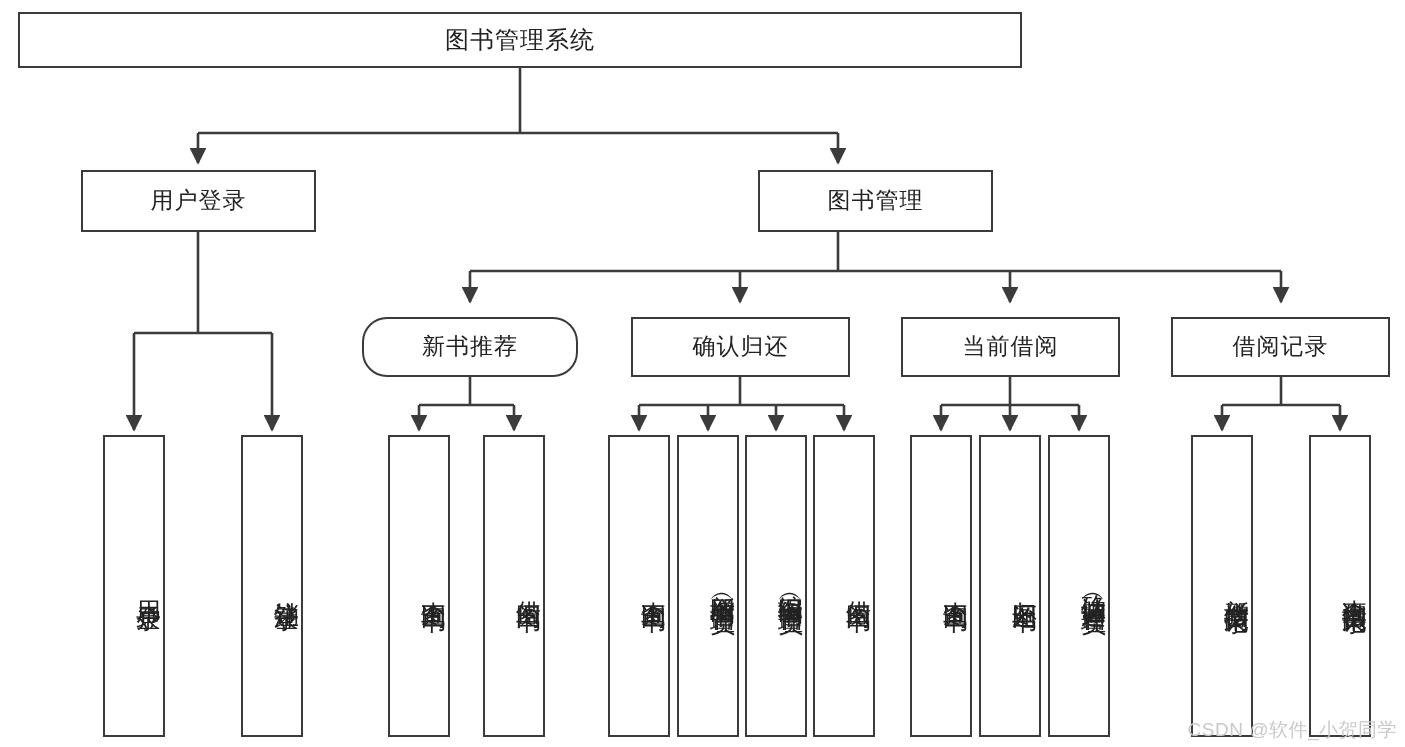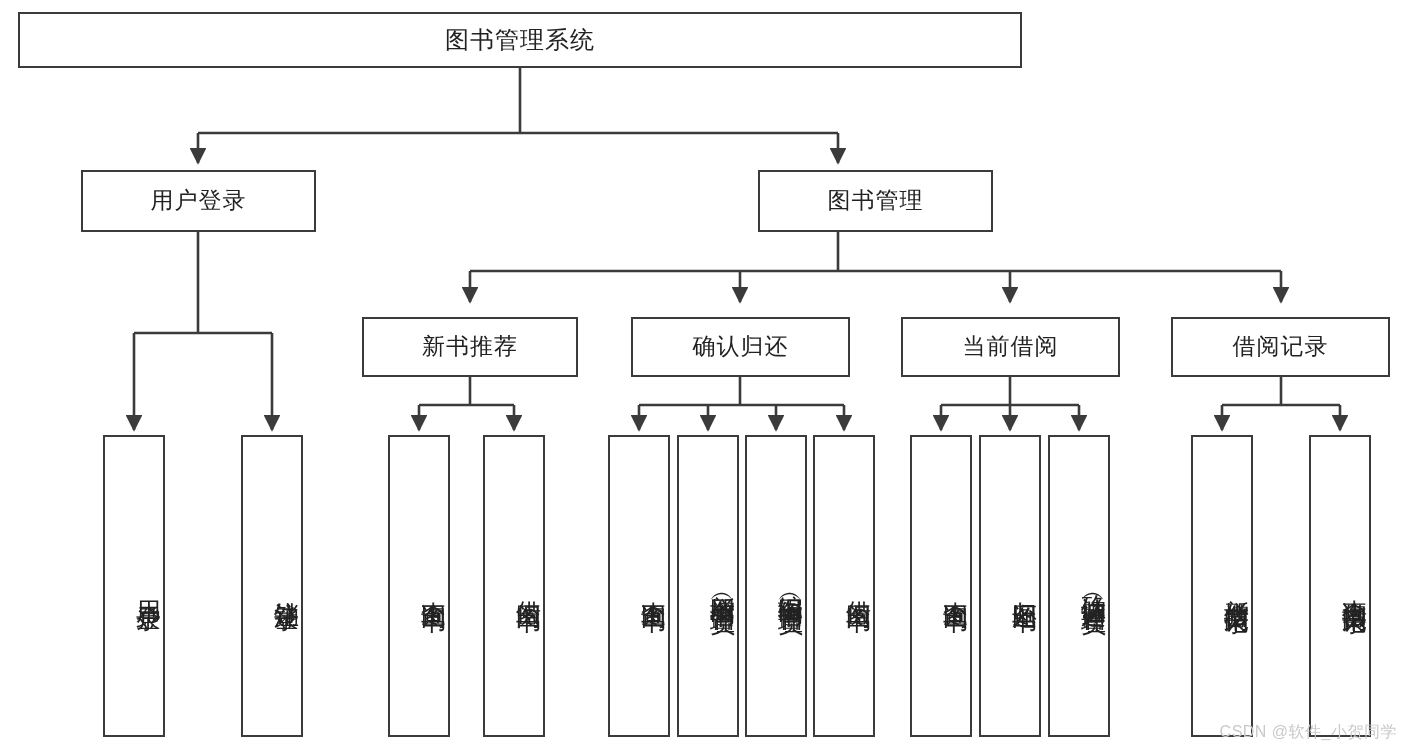--- a/index.html
+++ b/index.html
@@ -54,21 +54,21 @@
   }
   .node.v .vlabel{
     writing-mode:vertical-rl;
     text-orientation:upright;
     display:block;
   }
   .watermark{
     position:absolute;
     right:8px;
     bottom:4px;
-    font-size:16px;
+    font-size:19px;
     color:#c9c9c9;
     letter-spacing:0.5px;
     white-space:nowrap;
     z-index:5;
     font-family:"Liberation Sans","DejaVu Sans",sans-serif;
     margin-left:13px;
   }
 </style>
 </head>
 <body>
@@ -123,21 +123,21 @@
       <path d="M 1222 405 L 1222 430" marker-end="url(#arrow)"></path>
       <path d="M 1340 405 L 1340 430" marker-end="url(#arrow)"></path>
     </g>
   </svg>
 
   <div class="node h root" style="left:18px;top:12px;width:1004px;height:56px;">图书管理系统</div>
 
   <div class="node h" style="left:81px;top:170px;width:235px;height:62px;">用户登录</div>
   <div class="node h" style="left:711px;top:170px;width:235px;height:62px;margin-left:47px;">图书管理</div>
 
-  <div class="node h" style="left:362px;top:317px;width:216px;height:60px;">新书推荐</div>
+  <div class="node h" style="left:362px;top:317px;width:216px;height:60px;border-radius:25px;">新书推荐</div>
   <div class="node h" style="left:631px;top:317px;width:219px;height:60px;">确认归还</div>
   <div class="node h" style="left:901px;top:317px;width:219px;height:60px;">当前借阅</div>
   <div class="node h" style="left:1171px;top:317px;width:219px;height:60px;">借阅记录</div>
 
   <div class="node v" style="left:103px;top:435px;width:62px;height:302px;">
     <span class="vlabel">用户登录</span>
   </div>
   <div class="node v" style="left:241px;top:435px;width:62px;height:302px;">
     <span class="vlabel">注销登录</span>
   </div>

